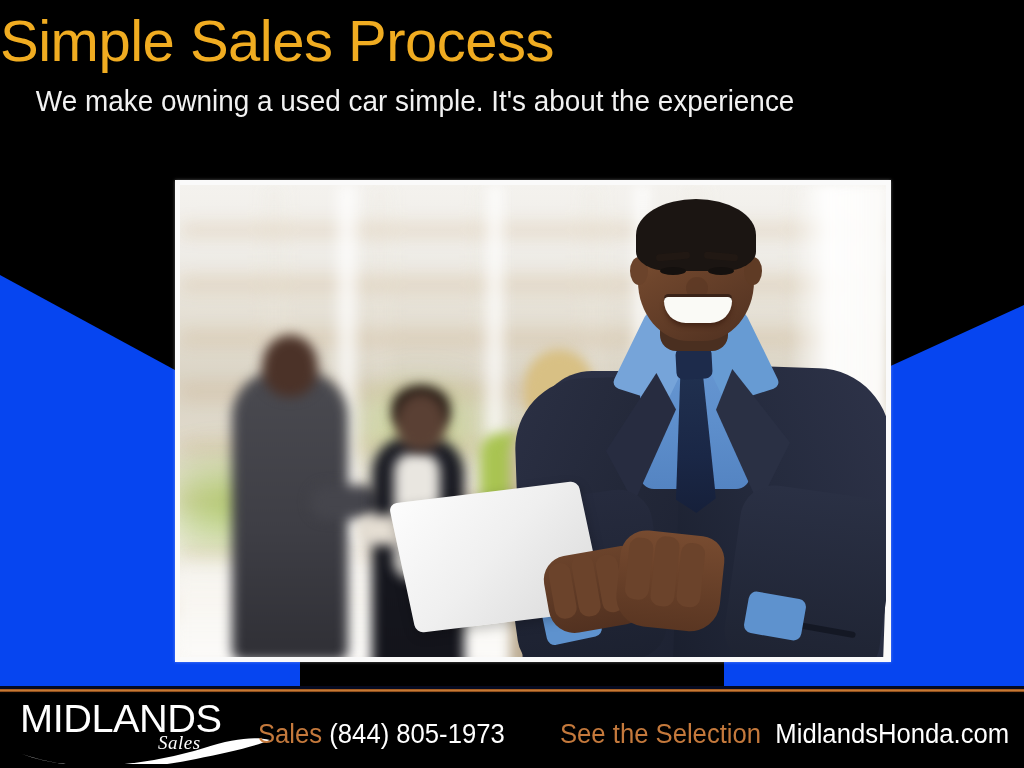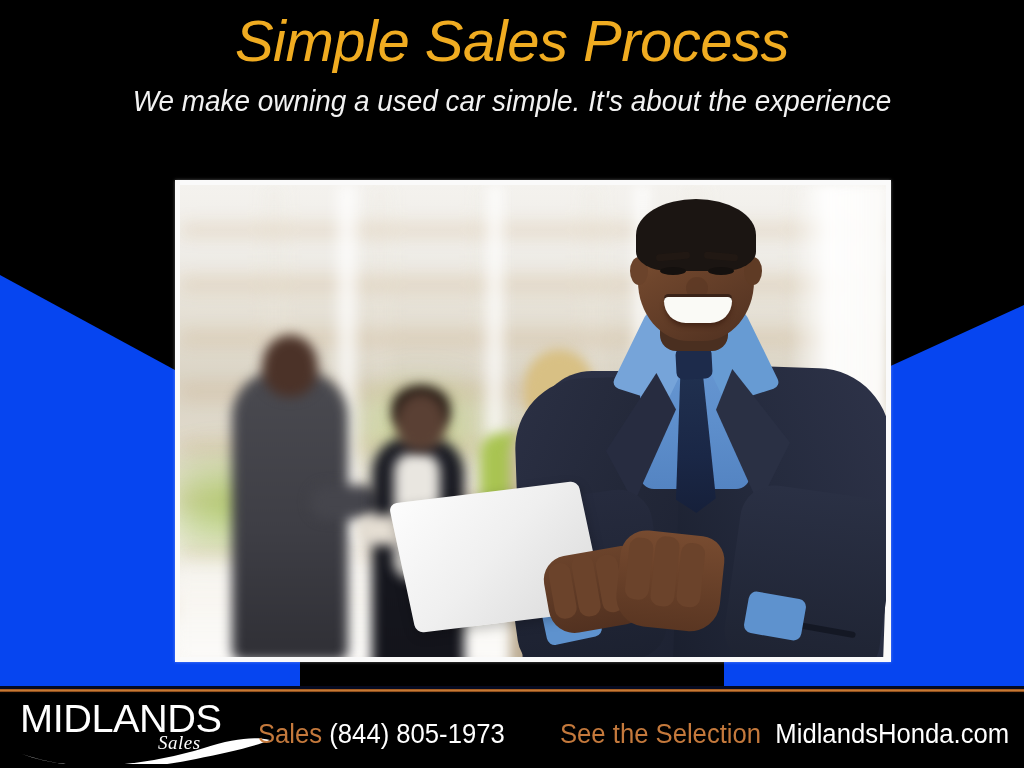--- a/index.html
+++ b/index.html
@@ -15,23 +15,22 @@
     overflow: hidden;
     font-family: "Liberation Sans", sans-serif;
   }
 
   
   #header {
     position: absolute;
     left: 0; top: 0;
     width: 1024px;
     height: 150px;
-    text-align: center;
+    text-align: left;
     z-index: 6;
-    font-style: italic;
   }
   #title {
     position: absolute;
     left: 0; top: 8px;
     width: 1024px;
     color: #F0AC21;
     font-size: 58px;
     line-height: 66px;
     font-weight: 400;
     letter-spacing: -0.5px;

